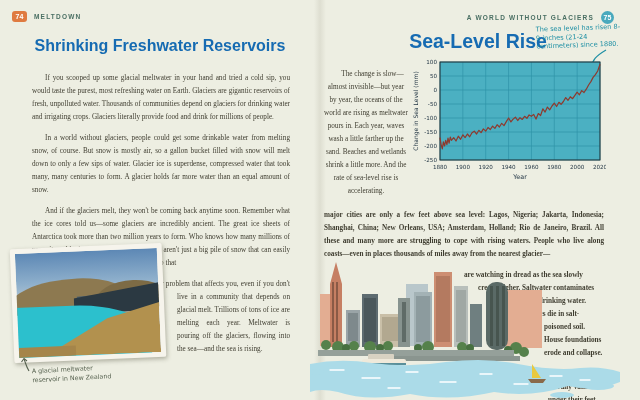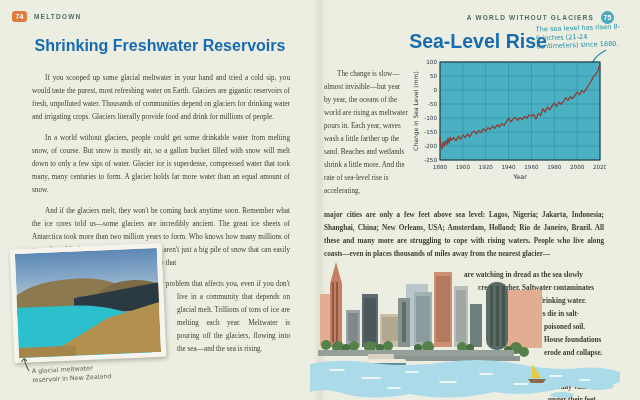--- a/index.html
+++ b/index.html
@@ -55,21 +55,21 @@
   .ph-grass2{position:absolute;left:0;bottom:0;width:40%;height:10%;background:#a5854a;}
 
   
   #lp-caption{position:absolute;left:32px;top:365px;width:90px;
       font-family:"DejaVu Sans",sans-serif;font-size:6.3px;line-height:8.5px;color:#55604e;
       transform:rotate(-3deg);}
   #caption-arrow{position:absolute;left:20px;top:356px;}
 
   
   #rp-col{position:absolute;left:10px;top:60px;width:100px;}
-  #rp-col .bodytext{text-align:left;}
+  #rp-col .bodytext{text-align:center;}
   #rp-note{position:absolute;left:230px;top:24px;width:88px;
       font-family:"DejaVu Sans",sans-serif;font-size:6.6px;line-height:8.6px;color:#1e8fa4;
       transform:rotate(-2deg);}
   #annotation-arrow{position:absolute;left:278px;top:48px;}
 
   #chart-box{position:absolute;left:104px;top:56px;width:196px;}
   #chart-title{text-align:center;font-family:"Liberation Serif",serif;font-weight:bold;
       font-size:11px;color:#cd4b27;letter-spacing:.3px;margin-bottom:1px;}
   #chart-svg{display:block;font-family:"DejaVu Sans",sans-serif;}
 

